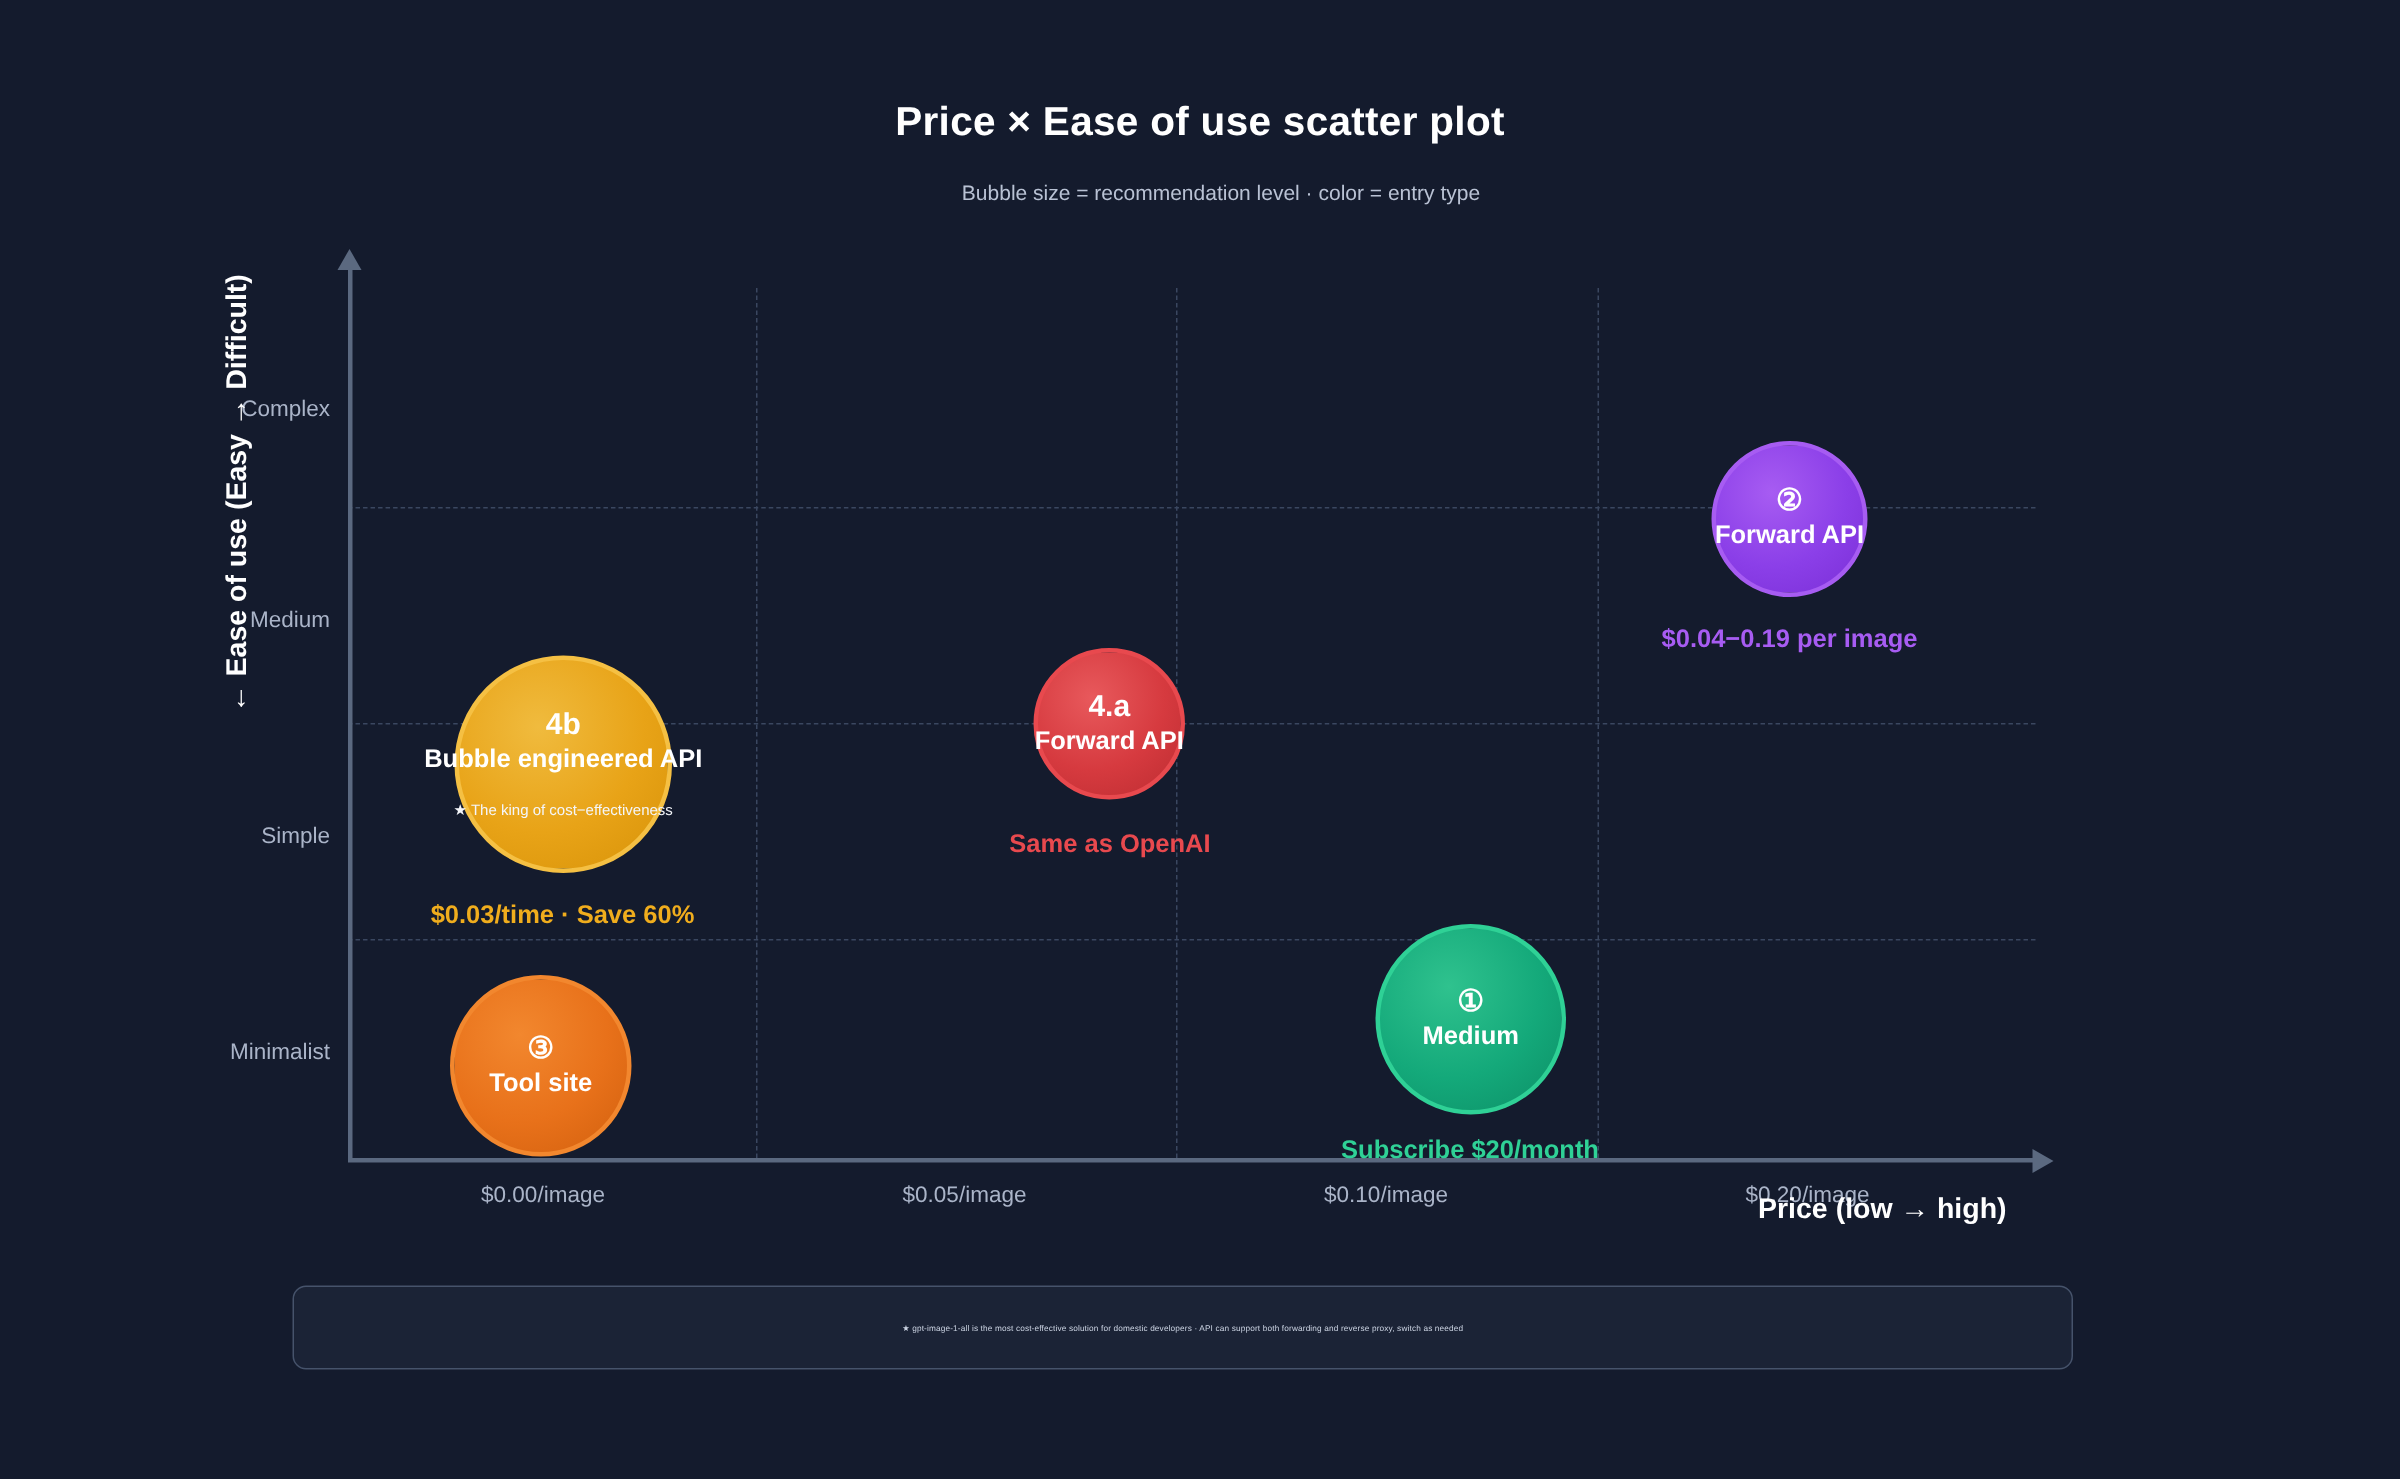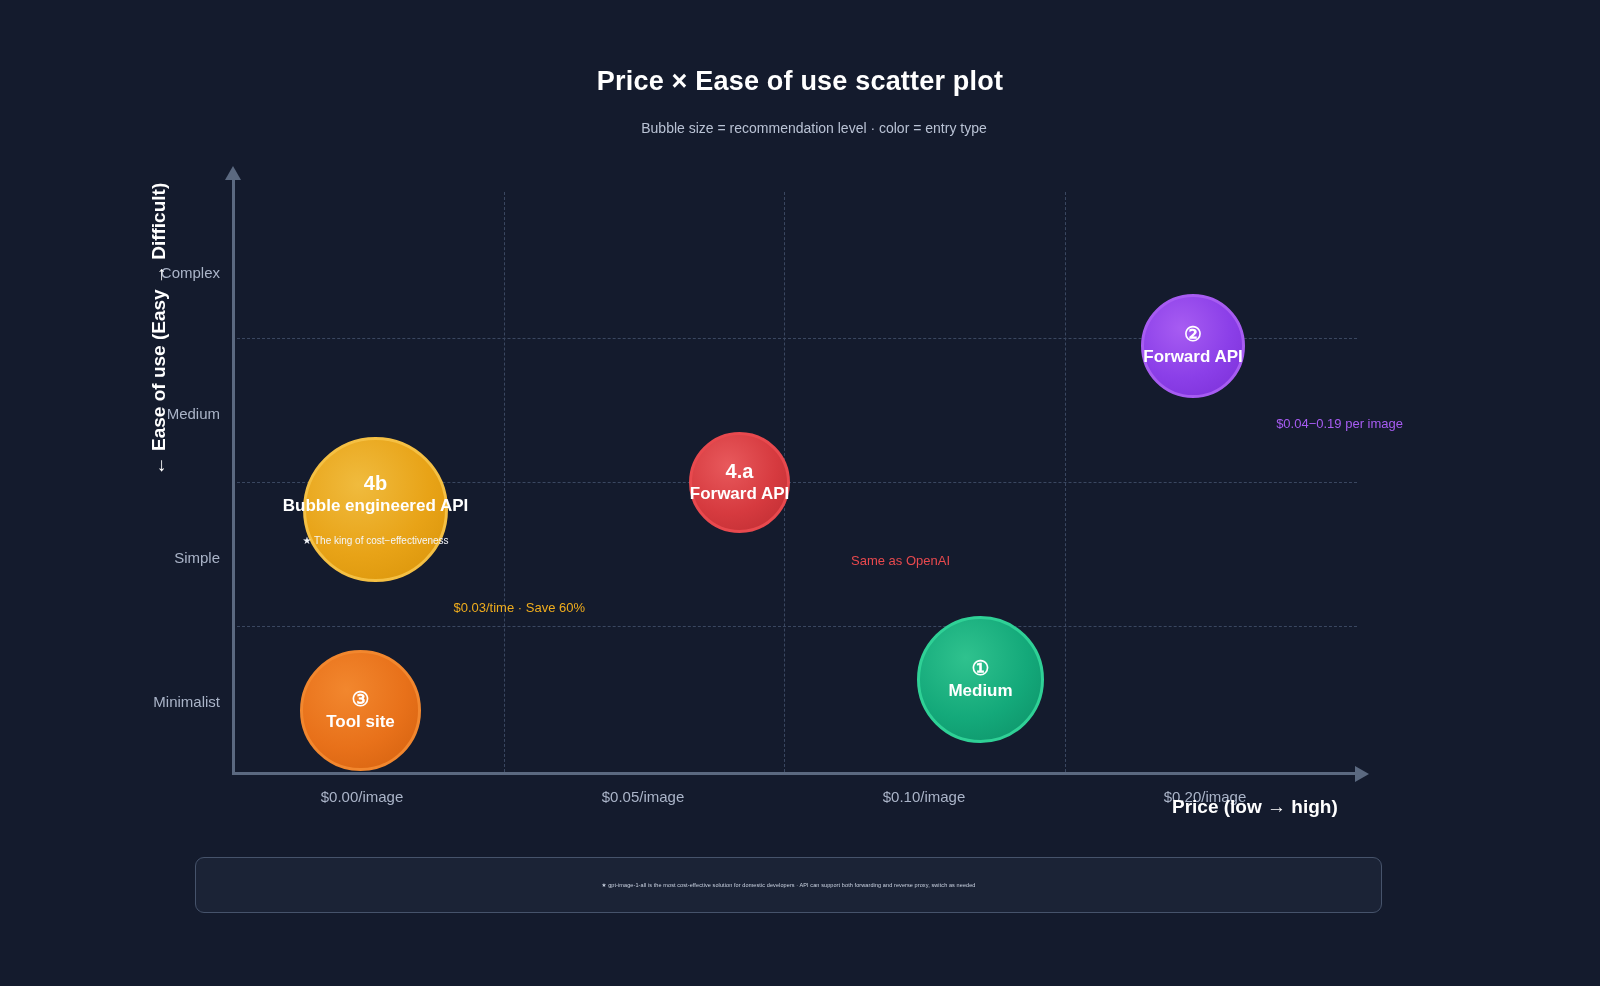--- a/index.html
+++ b/index.html
@@ -67,22 +67,22 @@
     position:absolute;border-radius:50%;
     display:flex;flex-direction:column;
     align-items:center;justify-content:center;
     color:#fff;text-align:center;
     box-sizing:border-box;
   }
   .bubble .b-num{font-size:20px;font-weight:bold;line-height:1.15;}
   .bubble .b-name{font-size:17px;font-weight:bold;line-height:1.3;white-space:nowrap;}
   .bubble .b-note{font-size:10px;line-height:1.3;white-space:nowrap;margin-top:16px;color:#f4f6fa;}
   .b-price{
-    position:absolute;text-align:right;width:420px;
-    font-size:13px;font-weight:normal;white-space:nowrap;
+    position:absolute;text-align:center;width:420px;
+    font-size:17px;font-weight:bold;white-space:nowrap;
   }
 
   
   #footnote-box{
     position:absolute;left:195px;top:857px;
     width:1185px;height:54px;
     border:1px solid #46536b;border-radius:9px;
     background:#1b2336;
     display:flex;align-items:center;justify-content:center;
   }
@@ -155,20 +155,21 @@
     <div class="b-name">Forward API</div>
   </div>
   <div class="b-price" style="left:983px;top:416px;color:#a75cf2;">$0.04−0.19 per image</div>
 
   <div class="bubble" style="left:917px;top:616px;width:127px;height:127px;
               background:radial-gradient(circle at 38% 32%, #2fc28e 0%, #14a97a 55%, #0c8f66 100%);
               border:3px solid #2fd196;">
     <div class="b-num">①</div>
     <div class="b-name">Medium</div>
   </div>
+  <div class="b-price" style="left:770px;top:757px;color:#2fd196;">Subscribe $20/month</div>
 
   <div class="bubble" style="left:300px;top:650px;width:121px;height:121px;
               background:radial-gradient(circle at 38% 32%, #f2872e 0%, #e8711a 55%, #d2600e 100%);
               border:3px solid #f2872e;">
     <div class="b-num">③</div>
     <div class="b-name">Tool site</div>
   </div>
 
   <div id="footnote-box">
     <div id="footnote-text">★ gpt-image-1-all is the most cost-effective solution for domestic developers · API can support both forwarding and reverse proxy, switch as needed</div>

